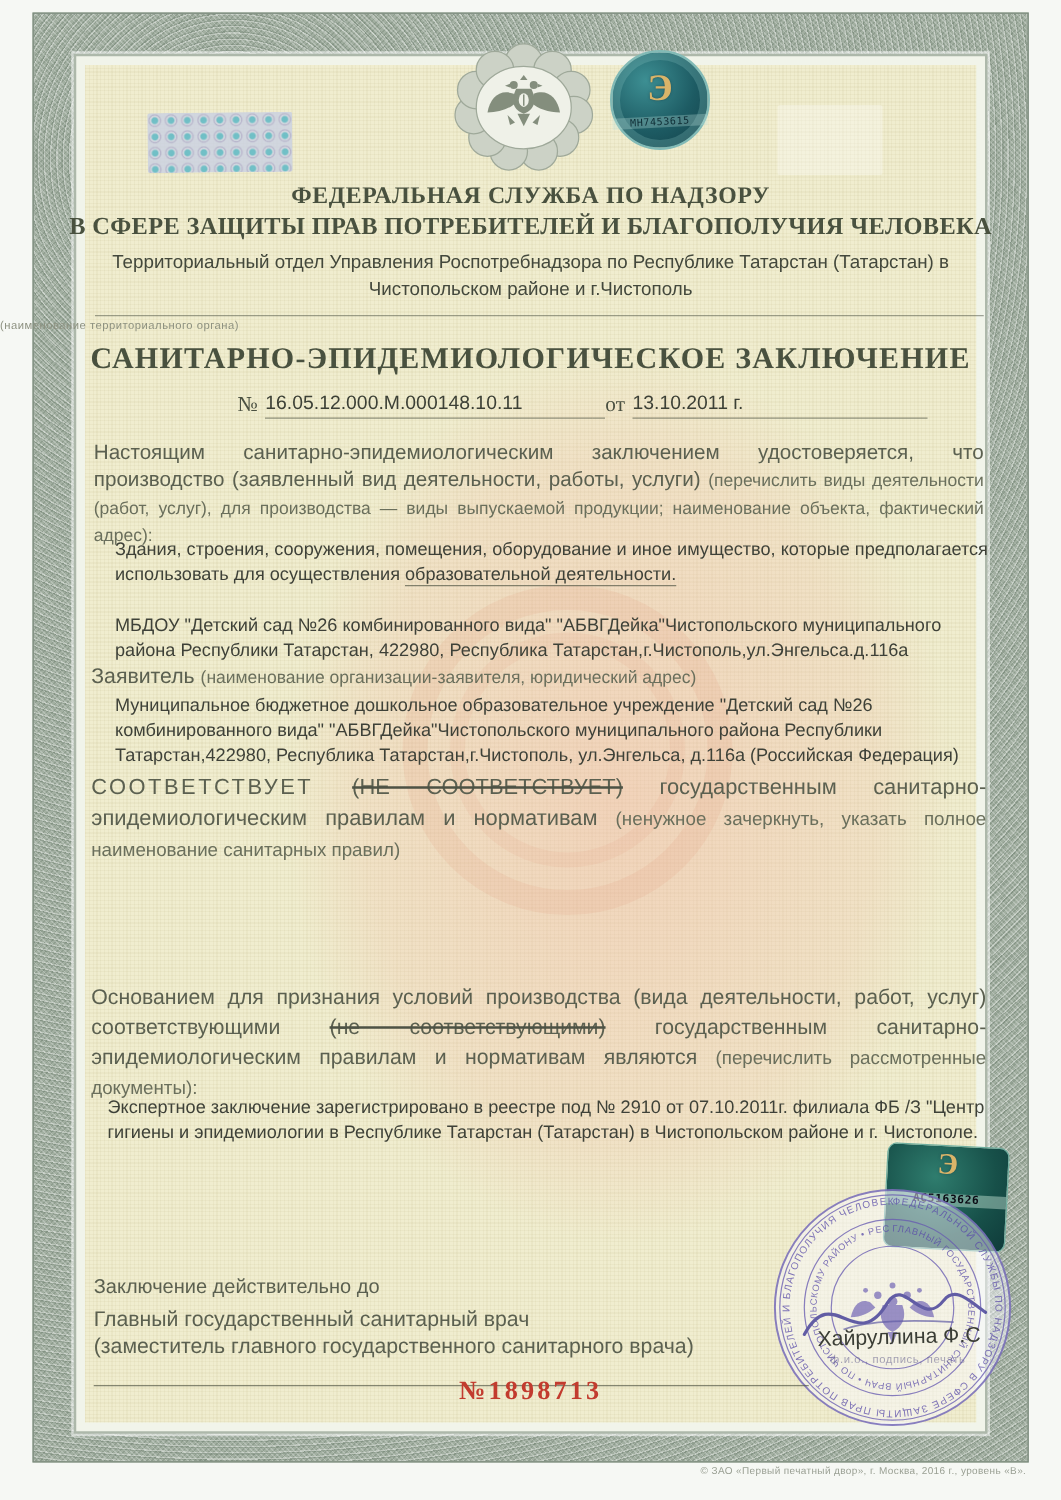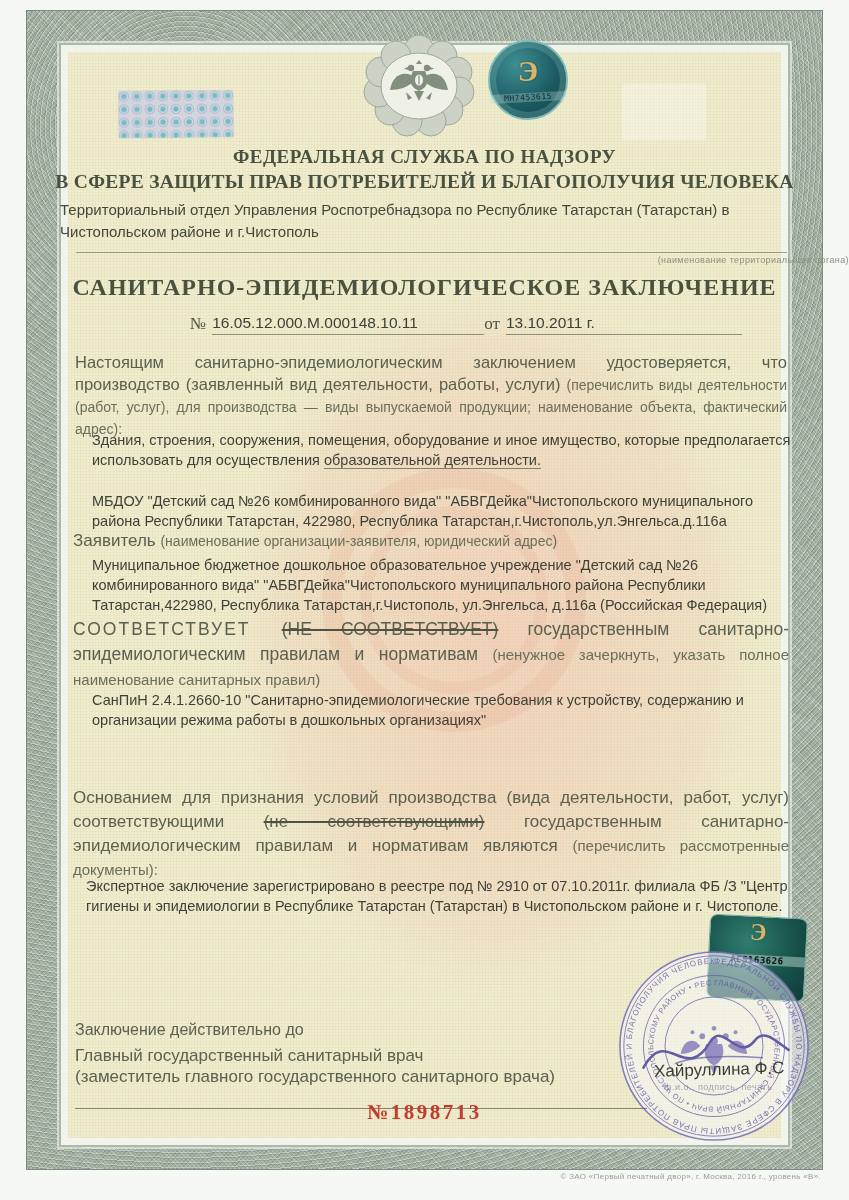--- a/index.html
+++ b/index.html
@@ -34,23 +34,23 @@
   }
   .watermark-ring::after{
     content:"";position:absolute;left:18px;top:18px;right:18px;bottom:18px;border-radius:50%;
     border:12px solid rgba(222,140,110,.10);
   }
   .abs{position:absolute;}
   
   .serifhead{font-family:"Liberation Serif",serif;font-weight:bold;color:#49513f;text-align:center;}
   .agency1{left:0;right:0;top:146px;font-size:19px;letter-spacing:.5px;}
   .agency2{left:0;right:0;top:171px;font-size:19.5px;letter-spacing:.3px;}
-  .territorial{left:60px;right:60px;top:199px;text-align:left;font-size:15px;line-height:1.45;color:#43483c;}
+  .territorial{left:60px;right:60px;top:199px;text-align:center;font-size:15px;line-height:1.45;color:#43483c;}
   .capline{left:76px;right:62px;top:252px;border-top:1px solid rgba(90,95,80,.55);}
-  .caption-center{left:0;right:0;top:255px;text-align:right;font-size:9px;color:#8d9180;letter-spacing:.4px;padding-left:44px;}
+  .caption-center{left:0;right:0;top:255px;text-align:left;font-size:9px;color:#8d9180;letter-spacing:.4px;}
   .main-title{left:0;right:0;top:274px;font-size:24px;letter-spacing:1px;}
   .numrow{left:190px;top:314px;width:590px;display:flex;align-items:flex-end;font-size:16px;color:#3c4036;}
   .numrow .lbl{color:#4b5142;font-family:"Liberation Serif",serif;font-size:17px;padding:0 6px 1px 0;}
   .fld{border-bottom:1px solid rgba(92,97,80,.65);text-align:left;padding-bottom:2px;font-size:15.5px;color:#3c4036;}
   .f1{width:262px;}
   .f2{width:158px;}
   .ftail{width:78px;border-bottom:1px solid rgba(92,97,80,.65);}
   .gap{width:10px;border-bottom:1px solid rgba(92,97,80,.65);}
   .formtext{color:#5b6050;font-size:16.5px;line-height:1.33;text-align:justify;}
   .hint{font-size:14px;color:#6a6f5c;}
@@ -178,21 +178,20 @@
   <div class="abs" style="left:73px;top:530px;width:714px;">
     <span class="formtext" style="font-size:17px;">Заявитель </span><span class="hint">(наименование организации-заявителя, юридический адрес)</span>
   </div>
 
   <div class="abs filled" style="left:92px;top:556px;width:694px;">Муниципальное бюджетное дошкольное образовательное учреждение "Детский сад №26 комбинированного вида" "АБВГДейка"Чистопольского муниципального района Республики Татарстан,422980, Республика Татарстан,г.Чистополь, ул.Энгельса, д.116а (Российская Федерация)</div>
 
   <div class="abs formtext" style="left:73px;top:617px;width:716px;font-size:17.5px;line-height:1.42;">
     <span class="complies-word">СООТВЕТСТВУЕТ </span><span class="struck">(НЕ СООТВЕТСТВУЕТ)</span><span> государственным санитарно-эпидемиологическим правилам и нормативам </span><span class="hint" style="font-size:15px;">(ненужное зачеркнуть, указать полное наименование санитарных правил)</span>
   </div>
 
-  <div class="abs filled" style="left:92px;top:691px;width:700px;">СанПиН 2.4.1.2660-10 "Санитарно-эпидемиологические требования к устройству, содержанию и организации режима работы в дошкольных организациях"</div>
 
   <div class="abs formtext" style="left:73px;top:786px;width:716px;font-size:17px;line-height:1.42;">
     <span>Основанием для признания условий производства (вида деятельности, работ, услуг) соответствующими </span><span class="struck">(не соответствующими)</span><span> государственным санитарно-эпидемиологическим правилам и нормативам являются </span><span class="hint" style="font-size:15px;">(перечислить рассмотренные документы):</span>
   </div>
 
   <div class="abs filled" style="left:86px;top:877px;width:716px;">Экспертное заключение зарегистрировано в реестре под № 2910 от 07.10.2011г. филиала ФБ /З "Центр гигиены и эпидемиологии в Республике Татарстан (Татарстан) в Чистопольском районе и г. Чистополе.</div>
 
   <div class="holo-bottom abs">
     <div class="holo-glyph">Э</div>
     <div class="holo-code">АС5163626</div>

